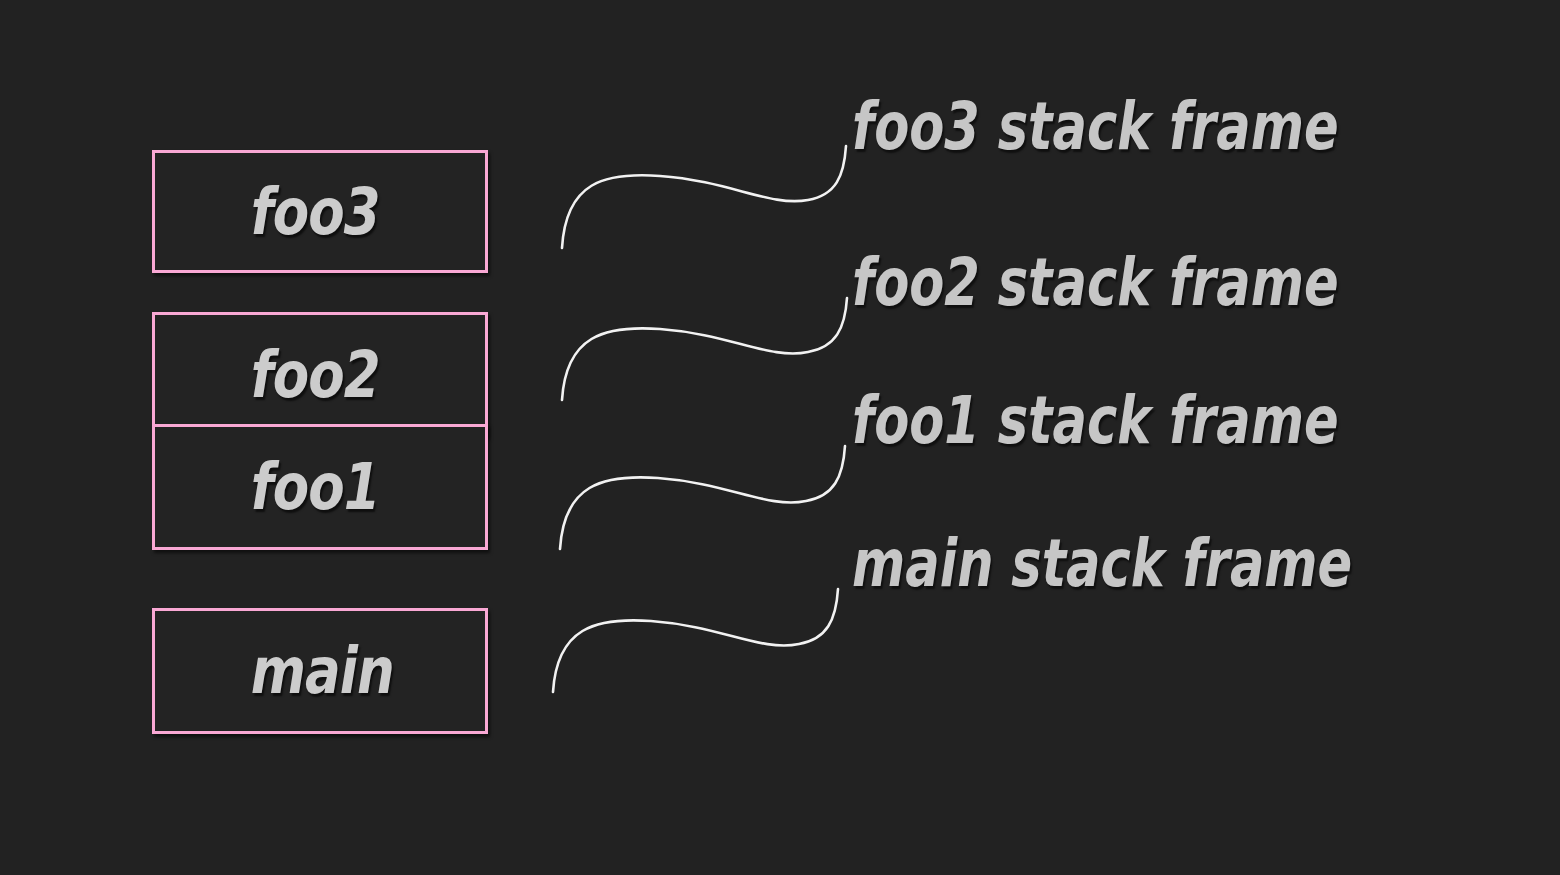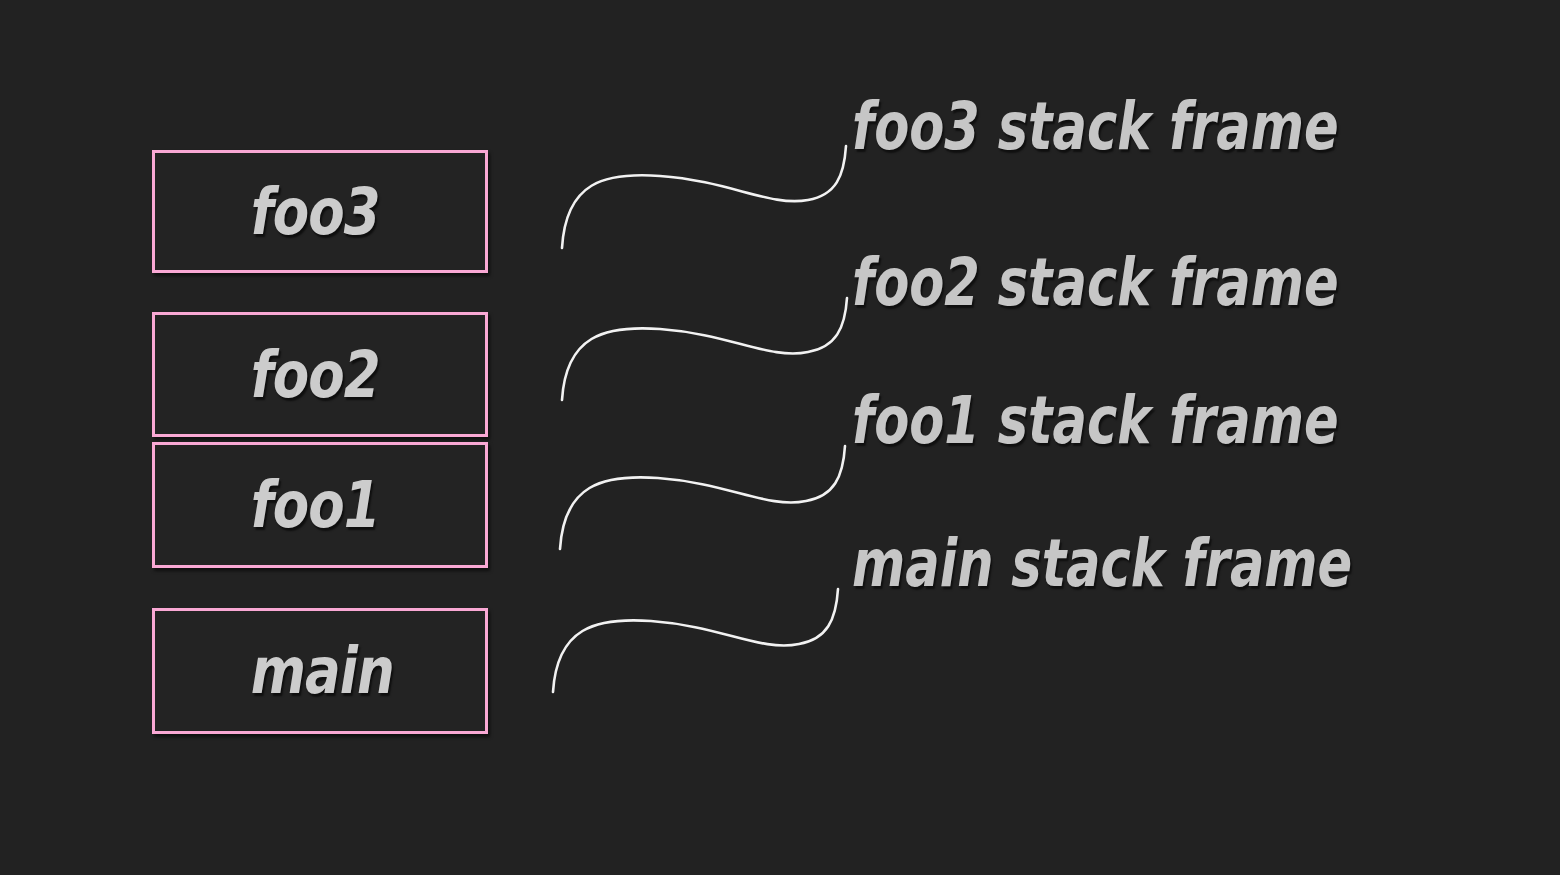--- a/index.html
+++ b/index.html
@@ -38,21 +38,21 @@
     color: #cccccc;
     text-shadow: 2px 3px 2px rgba(0,0,0,0.6);
     line-height: 1;
     white-space: nowrap;
     transform: scaleX(0.92);
     transform-origin: left center;
   }
 
   #box-0 { top: 150px; height: 123px; }
   #box-1 { top: 300px; height: 125px; margin-top: 12px; }
-  #box-2 { top: 442px; height: 126px; }
+  #box-2 { top: 424px; height: 126px; }
   #box-3 { top: 598px; height: 126px; margin-top: 10px; }
 
   
   .annotation {
     position: absolute;
     left: 852px;
     font-size: 66px;
     font-weight: bold;
     font-style: italic;
     color: #c6c6c6;

